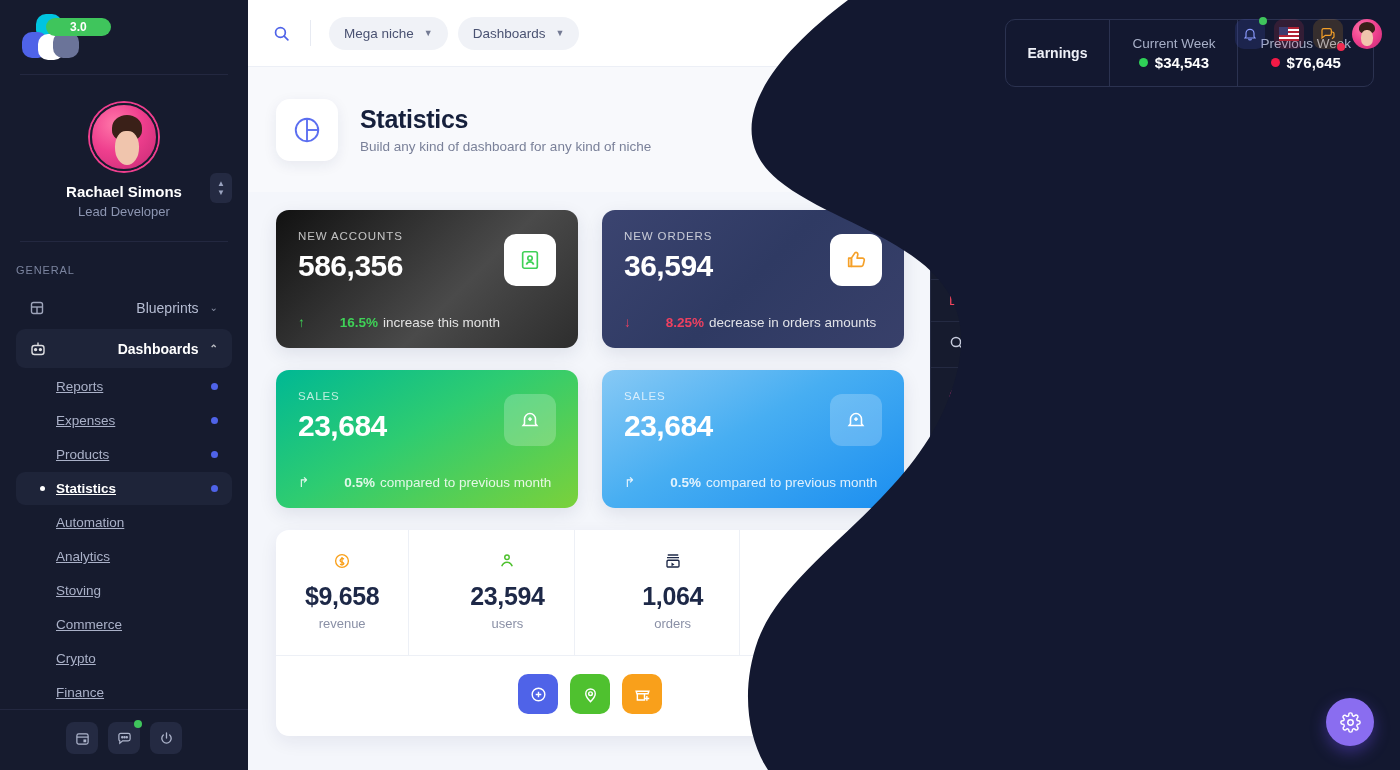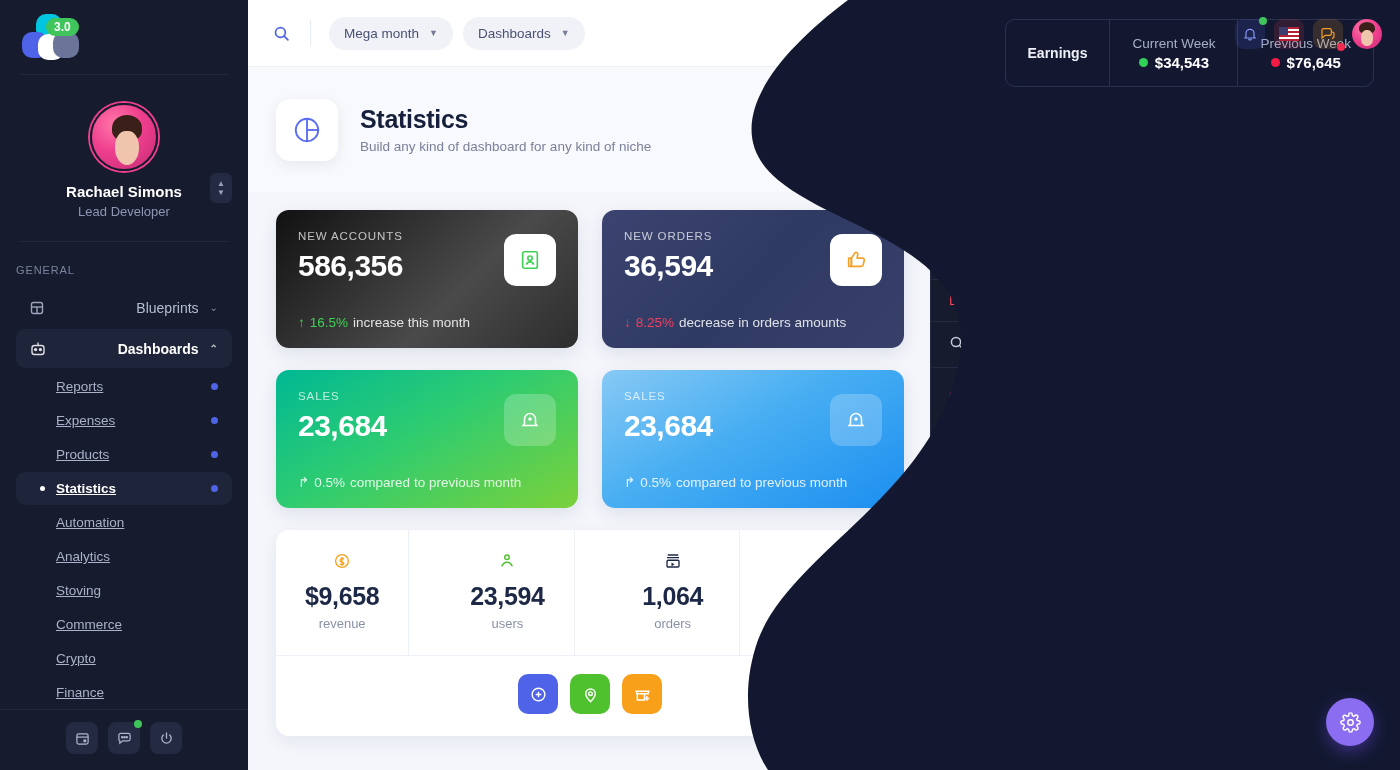--- a/index.html
+++ b/index.html
@@ -24,21 +24,21 @@
   .logo-row { height: 74px; display: flex; align-items: center; padding-left: 20px; position: relative; }
   .logo-blob { position: relative; width: 58px; height: 46px; }
   .blob { position: absolute; border-radius: 12px; }
   .b1 { width: 26px; height: 26px; background: #00c4e0; left: 16px; top: 0px; border-radius: 10px; }
   .b2 { width: 26px; height: 26px; background: #4f63e8; left: 2px; top: 18px; border-radius: 10px; }
   .b3 { width: 26px; height: 26px; background: #ffffff; left: 18px; top: 20px; border-radius: 10px; }
   .b4 { width: 26px; height: 26px; background: #6b7499; left: 33px; top: 18px; border-radius: 10px; }
   .ver-badge {
     position: absolute; left: 46px; top: 18px;
     background: #3fc55c; color: #fff; font-size: 12px; font-weight: bold;
-    border-radius: 10px; padding: 2px 8px; line-height: 14px;
+    border-radius: 10px; padding: 2px 24px; line-height: 14px;
   }
   .divider { height: 1px; background: #232840; margin: 0 20px; }
 
   .profile { padding: 28px 0 22px; text-align: center; position: relative; }
   .avatar-lg {
     width: 68px; height: 68px; border-radius: 50%;
     margin: 0 auto 12px;
     background: radial-gradient(circle at 35% 30%, #ff77a9 0%, #ef3f8e 45%, #c52a74 100%);
     position: relative; overflow: hidden;
     border: 2px solid #161b2e;
@@ -176,21 +176,21 @@
   .left-col { width: 628px; flex: 0 0 628px; }
   .card-row { display: flex; gap: 24px; margin-bottom: 22px; }
   .mcard {
     flex: 1; border-radius: 13px; padding: 20px 22px 18px; position: relative;
     min-height: 138px; display: flex; flex-direction: column; justify-content: space-between;
     box-shadow: 0 6px 18px rgba(25,35,80,.10);
   }
   .mcard .cap { font-size: 11.5px; letter-spacing: .9px; color: rgba(255,255,255,.72); font-weight: normal; }
   .mcard .big { font-size: 30px; font-weight: bold; color: #fff; margin-top: 7px; letter-spacing: -.5px; }
   .mcard .foot { font-size: 13.5px; color: rgba(255,255,255,.85); display: flex; align-items: center; gap: 5px; }
-  .mcard .foot .pct { font-weight: normal; }
+  .mcard .foot .pct { font-weight: bold; margin-left: 30px; }
   .mcard .iconbox {
     position: absolute; right: 22px; top: 24px;
     width: 52px; height: 52px; border-radius: 12px;
     display: flex; align-items: center; justify-content: center; font-size: 20px;
   }
   .c-dark  { background: linear-gradient(135deg,#111111 0%, #4a4a4a 60%, #2d2d2d 100%); }
   .c-navy  { background: linear-gradient(135deg,#3b4470 0%, #2f3a63 50%, #38406a 100%); }
   .c-green { background: linear-gradient(150deg,#00b894 0%, #2ecc71 45%, #7bd13a 100%); }
   .c-blue  { background: linear-gradient(150deg,#87c9f5 0%, #47aef2 45%, #1b8ef0 100%); }
   .ibox-white { background: #fff; }
@@ -400,21 +400,21 @@
 
     <header class="topbar">
       <span class="search-ic">
         <svg width="17" height="17" viewBox="0 0 16 16" fill="none" stroke="currentColor" stroke-width="1.6" stroke-linecap="round">
           <circle cx="7" cy="7" r="4.6"></circle>
             <line x1="10.5" y1="10.5" x2="14" y2="14"></line>
         </svg>
       </span>
       <span class="tb-sep"></span>
       <div class="pill">
-        <span>Mega month</span>
+        <span>Mega niche</span>
         <span class="cv">▼</span>
       </div>
       <div class="pill">
         <span>Dashboards</span>
         <span class="cv">▼</span>
       </div>
     </header>
 
     <div class="content">
 

